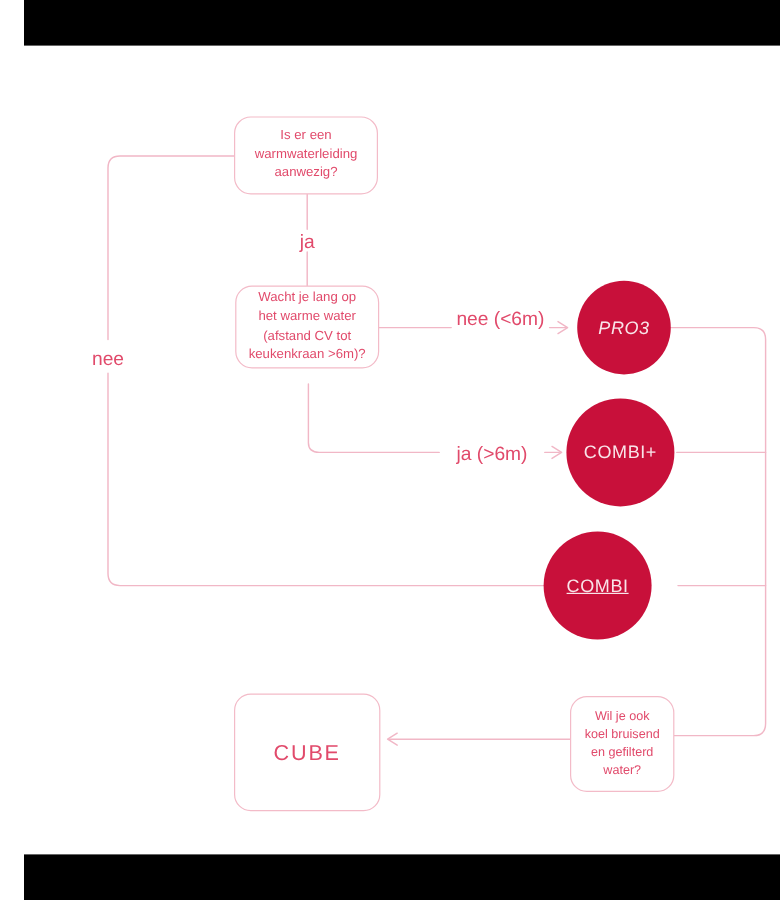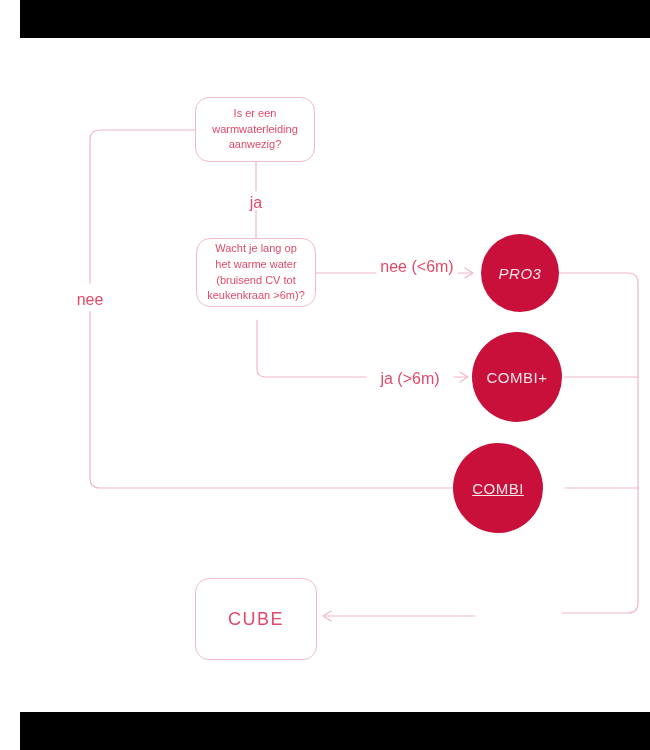--- a/index.html
+++ b/index.html
@@ -22,21 +22,21 @@
     color:#E14A6B;
     text-align:center;
     font-size:11px;
     line-height:1.42;
     box-sizing:border-box;
   }
   .qbox span{display:block;}
   #q1{left:175px;top:97px;width:120px;height:65px;}
   #q2{left:176px;top:238px;width:120px;height:69px;}
   #q3{left:455px;top:580px;width:87px;height:80px;font-size:10.5px;}
-  #cube{left:175px;top:578px;width:122px;height:82px;}
+  #cube{left:175px;top:578px;width:122px;height:98px;}
   #cube .cube-label{font-size:18px;letter-spacing:1.5px;line-height:1;}
   .circle{
     position:absolute;border-radius:50%;
     background:#C8103A;
     color:#F9E4E9;
     display:flex;align-items:center;justify-content:center;
     font-size:15px;letter-spacing:0.5px;
   }
   #pro3{left:461px;top:234px;width:78px;height:78px;font-style:italic;}
   #combiplus{left:452px;top:332px;width:90px;height:90px;}
@@ -89,24 +89,30 @@
 
   <div class="qbox" id="q1">
     <span>Is er een</span>
     <span>warmwaterleiding</span>
     <span>aanwezig?</span>
   </div>
 
   <div class="qbox" id="q2">
     <span>Wacht je lang op</span>
     <span>het warme water</span>
-    <span>(bruisend CV tot</span>
+    <span>(afstand CV tot</span>
     <span>keukenkraan &gt;6m)?</span>
   </div>
 
+  <div class="qbox" id="q3">
+    <span>Wil je ook</span>
+    <span>koel bruisend</span>
+    <span>en gefilterd</span>
+    <span>water?</span>
+  </div>
 
   <div class="qbox" id="cube">
     <span class="cube-label">CUBE</span>
   </div>
 
   <div class="circle" id="pro3">
     <span>PRO3</span>
   </div>
   <div class="circle" id="combiplus">
     <span>COMBI+</span>

